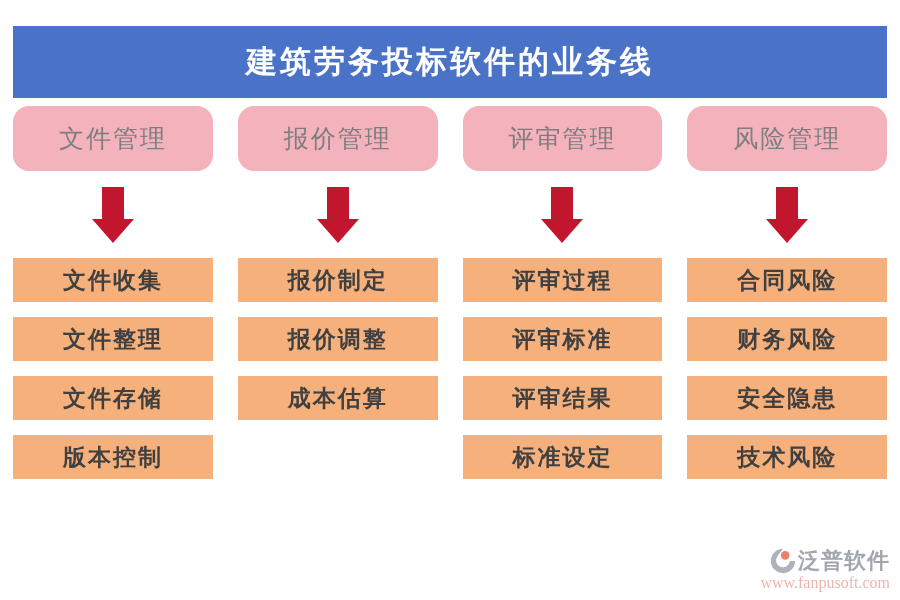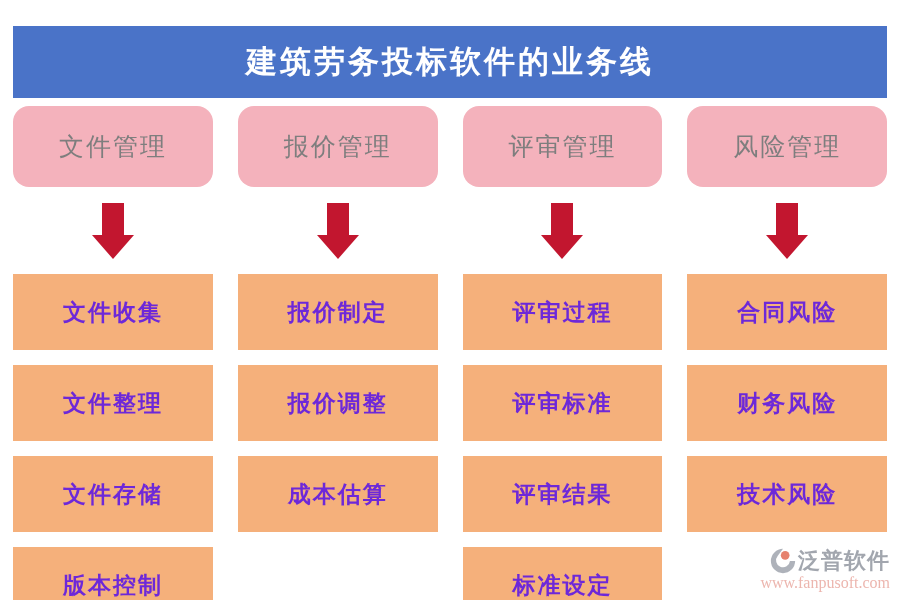--- a/index.html
+++ b/index.html
@@ -27,21 +27,21 @@
     display: flex;
     padding: 0 13px;
     gap: 25px;
   }
   .column {
     width: 200px;
     display: flex;
     flex-direction: column;
   }
   .category-box {
-    height: 81px;
+    height: 65px;
     background: #f4b2bc;
     border-radius: 16px;
     color: #7e7e7e;
     font-size: 25px;
     letter-spacing: 2px;
     display: flex;
     align-items: center;
     justify-content: center;
   }
   .arrow-zone {
@@ -57,24 +57,24 @@
     background: #c2162f;
   }
   .arrow-head {
     width: 0;
     height: 0;
     border-left: 21px solid transparent;
     border-right: 21px solid transparent;
     border-top: 24px solid #c2162f;
   }
   .item-box {
-    height: 76px;
+    height: 44px;
     margin-bottom: 15px;
     background: #f5b07b;
-    color: #6d28d9;
+    color: #404040;
     font-size: 23px;
     font-weight: bold;
     letter-spacing: 2px;
     display: flex;
     align-items: center;
     justify-content: center;
   }
   .watermark {
     position: absolute;
     right: 10px;
@@ -147,20 +147,21 @@
     </div>
 
     <div class="column">
       <div class="category-box">风险管理</div>
       <div class="arrow-zone">
         <div class="arrow-stem"></div>
         <div class="arrow-head"></div>
       </div>
       <div class="item-box">合同风险</div>
       <div class="item-box">财务风险</div>
+      <div class="item-box">安全隐患</div>
       <div class="item-box">技术风险</div>
     </div>
 
   </div>
 
   <div class="watermark">
     <div class="watermark-top">
       <span style="display:inline-flex;">
         <svg width="26" height="26" viewBox="0 0 30 30">
           <path d="M15 1 A14 14 0 1 0 29 15 L23 15 A8 8 0 1 1 9 9 Z" fill="#9aa0aa"></path>

